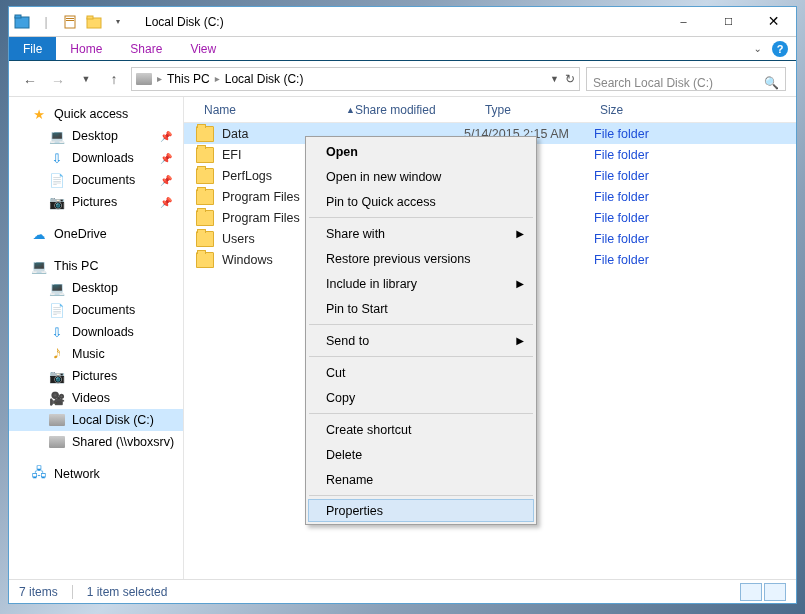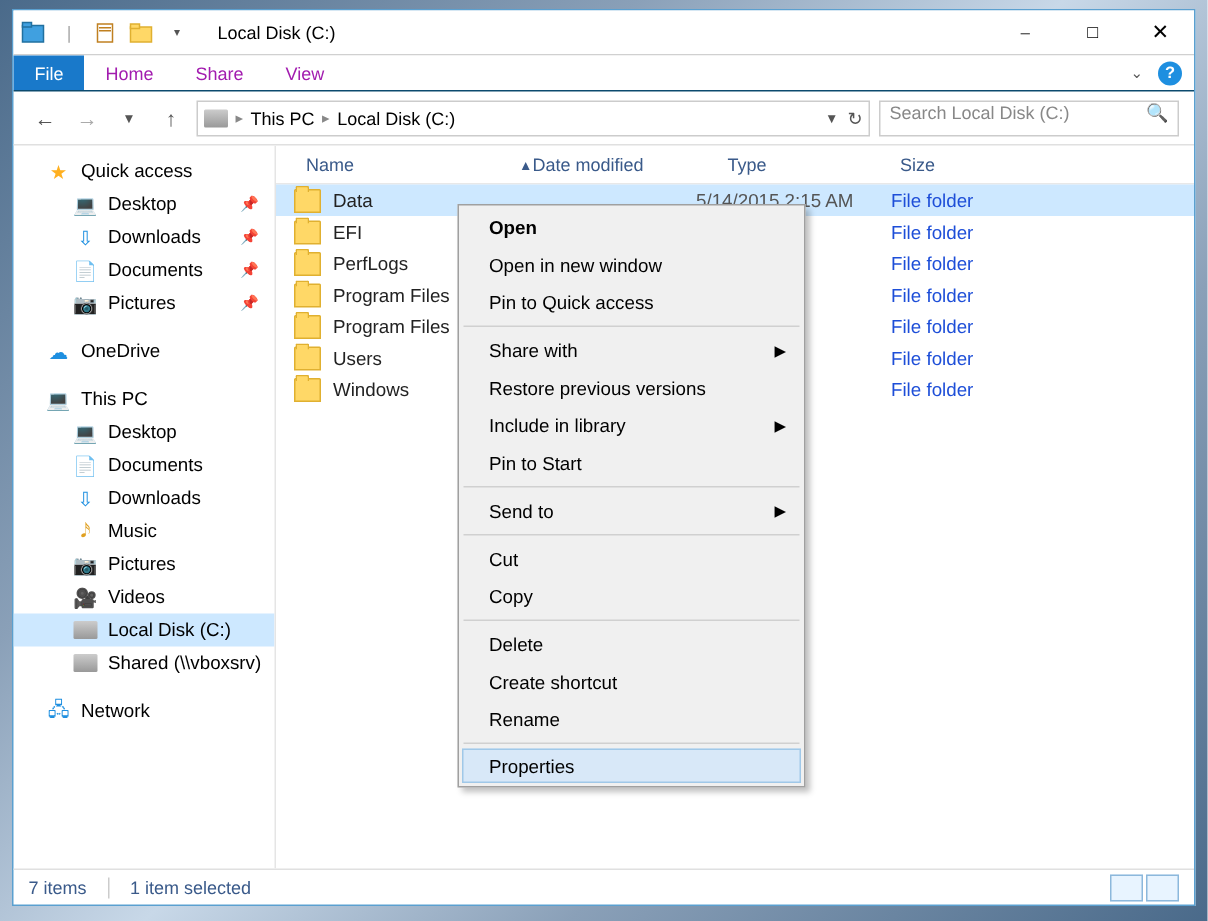--- a/index.html
+++ b/index.html
@@ -15,21 +15,21 @@
   .ribbon { height: 24px; background: #fff; display: flex; align-items: stretch; border-bottom: 1px solid #0c4a6e; }
   .ribbon-tab { padding: 0 14px; font-size: 12px; color: #a21caf; display: flex; align-items: center; }
   .ribbon-tab.file { background: #1979ca; color: #fff; }
   .ribbon-right { margin-left: auto; display: flex; align-items: center; padding-right: 8px; gap: 10px; }
   .help-icon { width: 16px; height: 16px; border-radius: 50%; background: #1e8fe0; color: #fff; font-size: 11px; display: flex; align-items: center; justify-content: center; font-weight: bold; }
   .addressbar { height: 36px; display: flex; align-items: center; padding: 0 10px; gap: 6px; border-bottom: 1px solid #e0e0e0; }
   .nav-arrow { width: 22px; height: 22px; display: flex; align-items: center; justify-content: center; color: #555; font-size: 14px; }
   .nav-arrow.disabled { color: #aaa; }
   .breadcrumb { flex: 1; height: 24px; border: 1px solid #ccc; display: flex; align-items: center; padding: 0 4px; font-size: 12px; gap: 2px; }
   .breadcrumb .bsep { color: #888; padding: 0 3px; font-size: 10px; }
-  .search-box { width: 200px; height: 24px; border: 1px solid #ccc; display: flex; align-items: flex-start; padding: 0 6px; font-size: 12px; color: #888; }
+  .search-box { width: 200px; height: 24px; border: 1px solid #ccc; display: flex; align-items: flex-end; padding: 0 6px; font-size: 12px; color: #888; }
   .search-box .mag { margin-left: auto; color: #555; }
   .body { flex: 1; display: flex; overflow: hidden; }
   .navpane { width: 175px; border-right: 1px solid #e5e5e5; overflow-y: auto; padding: 6px 0; font-size: 12.5px; }
   .nav-item { display: flex; align-items: center; height: 22px; padding-left: 22px; gap: 7px; }
   .nav-item.child { padding-left: 40px; }
   .nav-item.selected { background: #cde8ff; }
   .nav-icon { width: 16px; height: 16px; display: inline-flex; align-items: center; justify-content: center; font-size: 13px; }
   .pin { margin-left: auto; margin-right: 10px; color: #666; font-size: 10px; }
   .nav-spacer { height: 10px; }
   .listview { flex: 1; display: flex; flex-direction: column; }
@@ -211,21 +211,21 @@
       <div class="nav-item">
         <span class="nav-icon ic-blue">🖧</span>
         <span>Network</span>
       </div>
     </div>
 
     <div class="listview">
       <div class="columns">
         <div class="col-name"><span>Name</span></div>
         <span class="sort-ind">▲</span>
-        <div class="col-date">Date modified</div>
+        <div class="col-date">Share modified</div>
         <div class="col-type">Type</div>
         <div class="col-size">Size</div>
       </div>
       <div class="rows" id="rows">
           <div class="row selected">
             <span class="ficon"></span>
             <span class="c-name">Data</span>
             <span class="c-date">5/14/2015 2:15 AM</span>
             <span class="c-type">File folder</span>
             <span class="c-size"></span>
@@ -303,20 +303,20 @@
     <div class="cm-item">Pin to Start</div>
     <div class="cm-sep"></div>
     <div class="cm-item">
         <span>Send to</span>
         <span class="arrow">▶</span>
       </div>
     <div class="cm-sep"></div>
     <div class="cm-item">Cut</div>
     <div class="cm-item">Copy</div>
     <div class="cm-sep"></div>
+    <div class="cm-item">Create shortcut</div>
     <div class="cm-item">Delete</div>
-    <div class="cm-item">Create shortcut</div>
     <div class="cm-item">Rename</div>
     <div class="cm-sep"></div>
     <div class="cm-item hover">Properties</div>
   </div>
 
 </div>
 
 </body></html>

